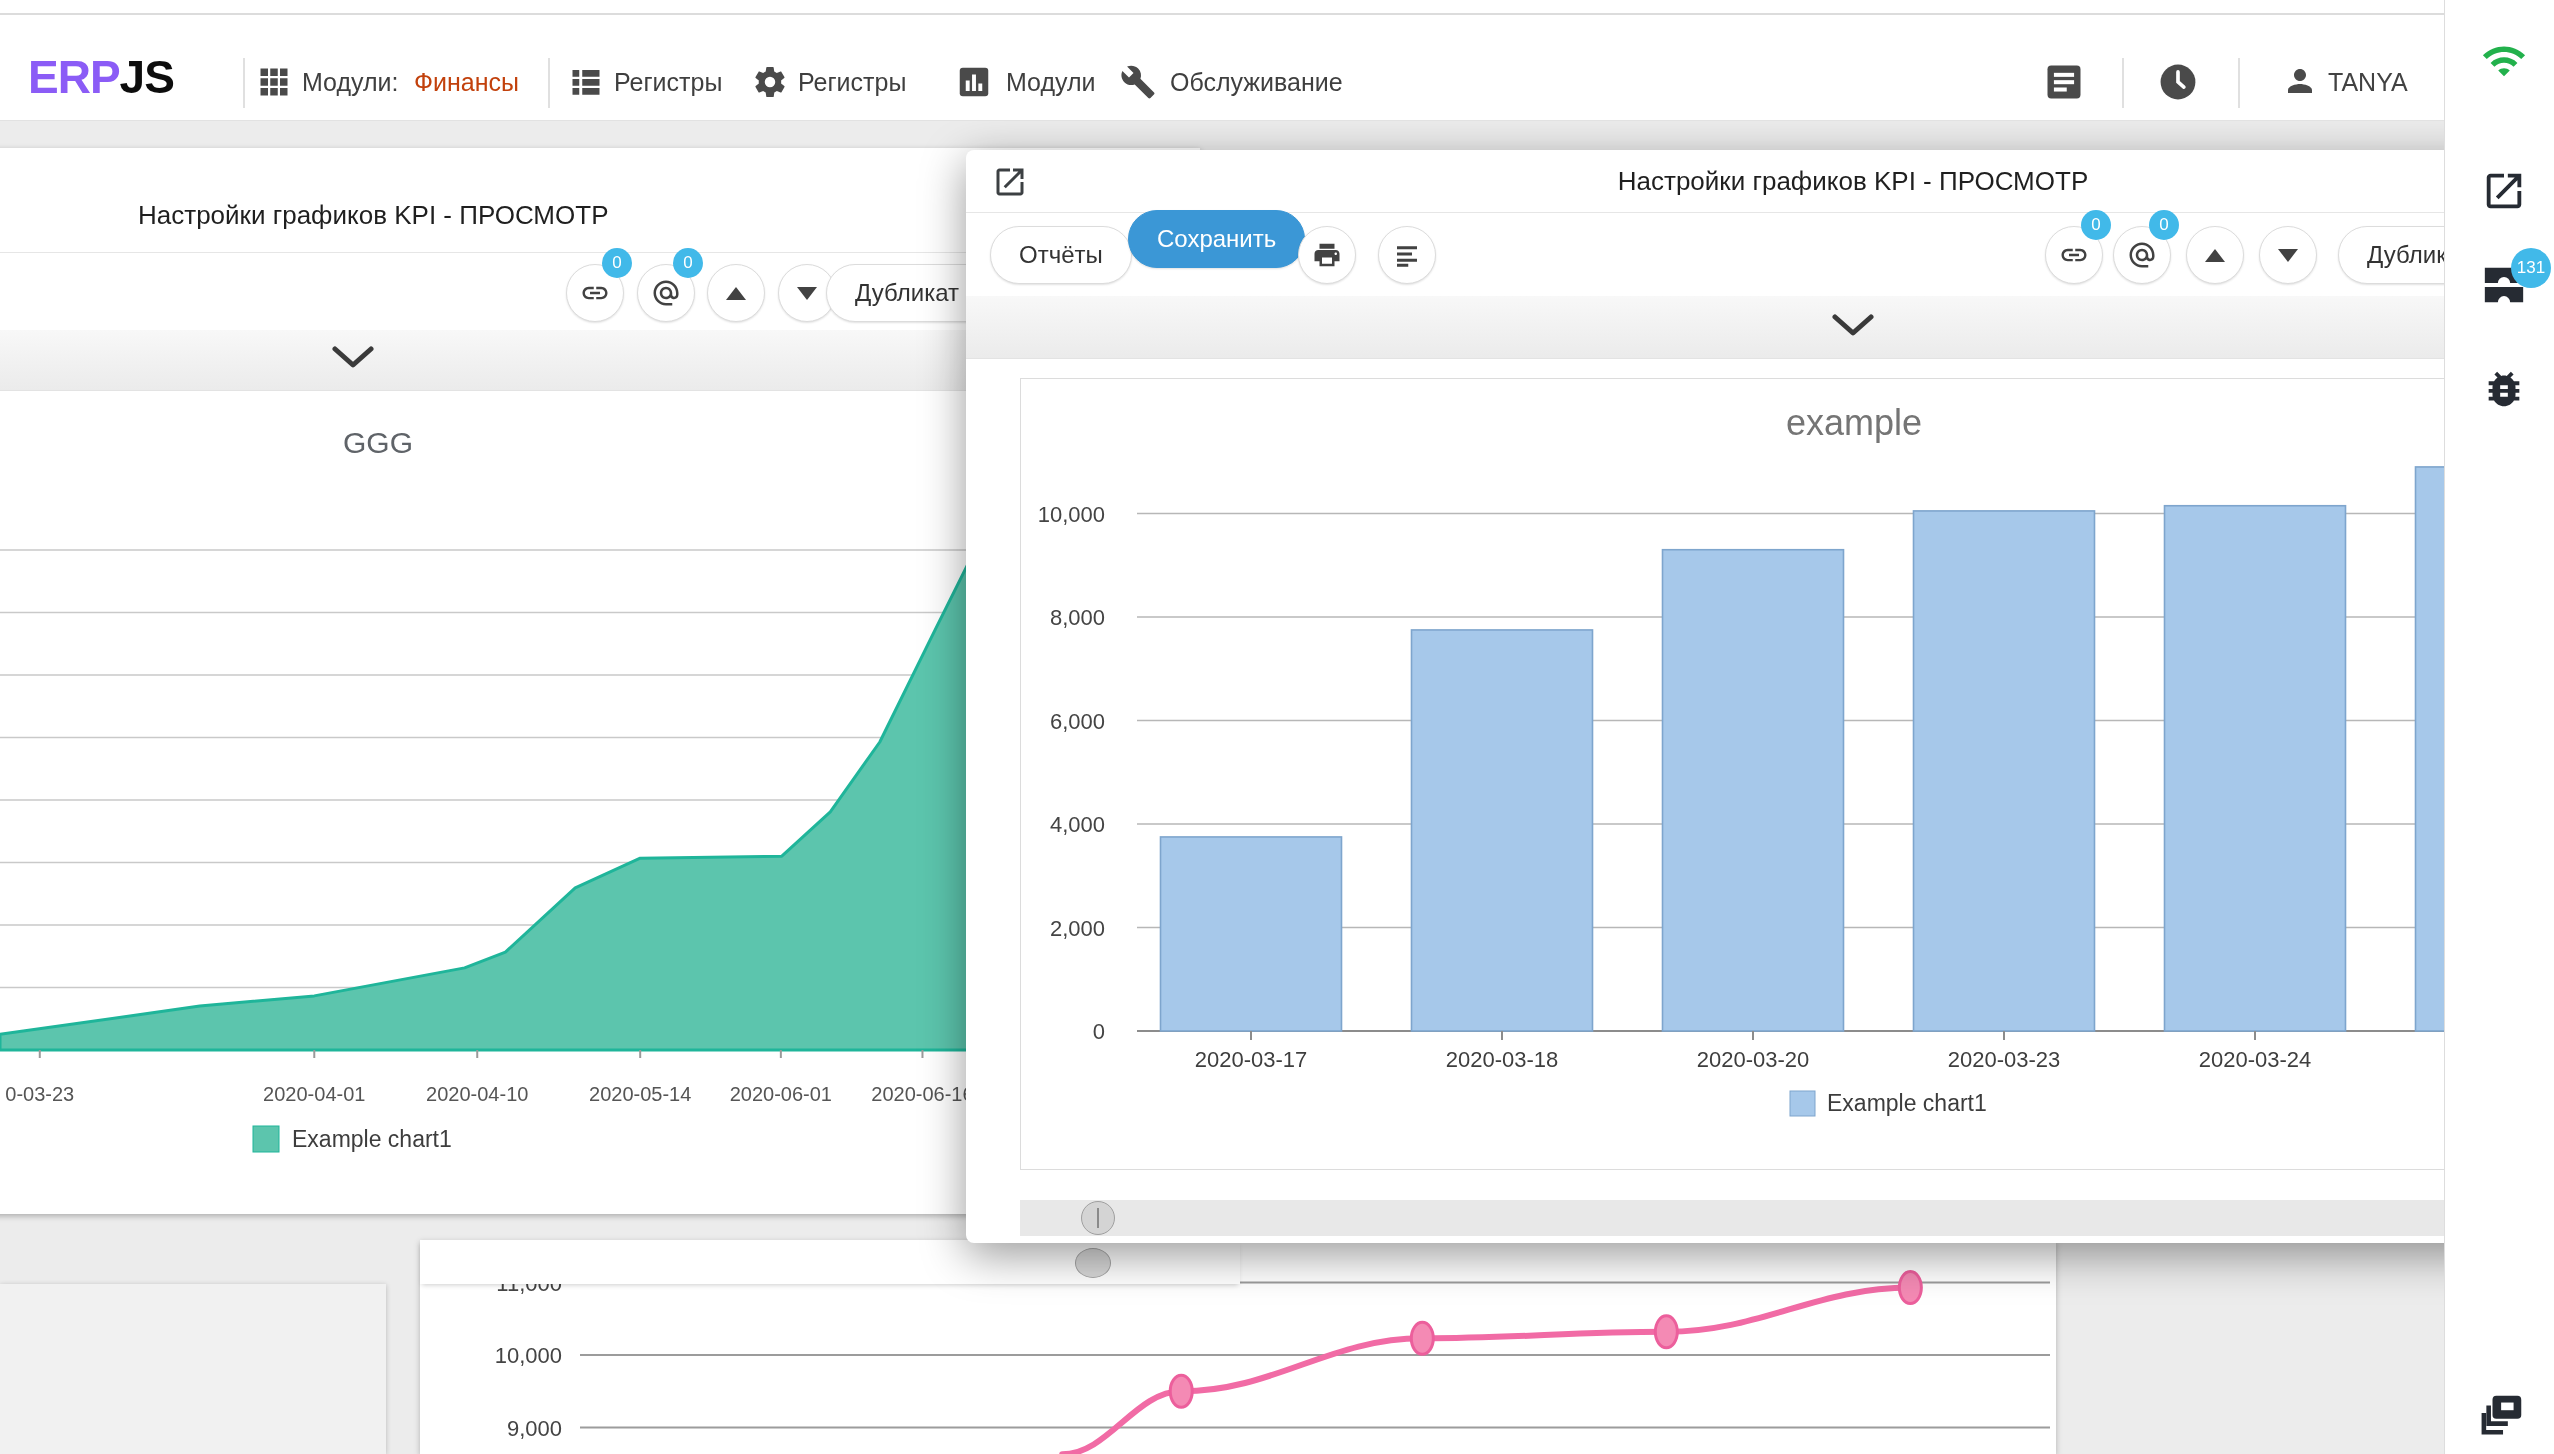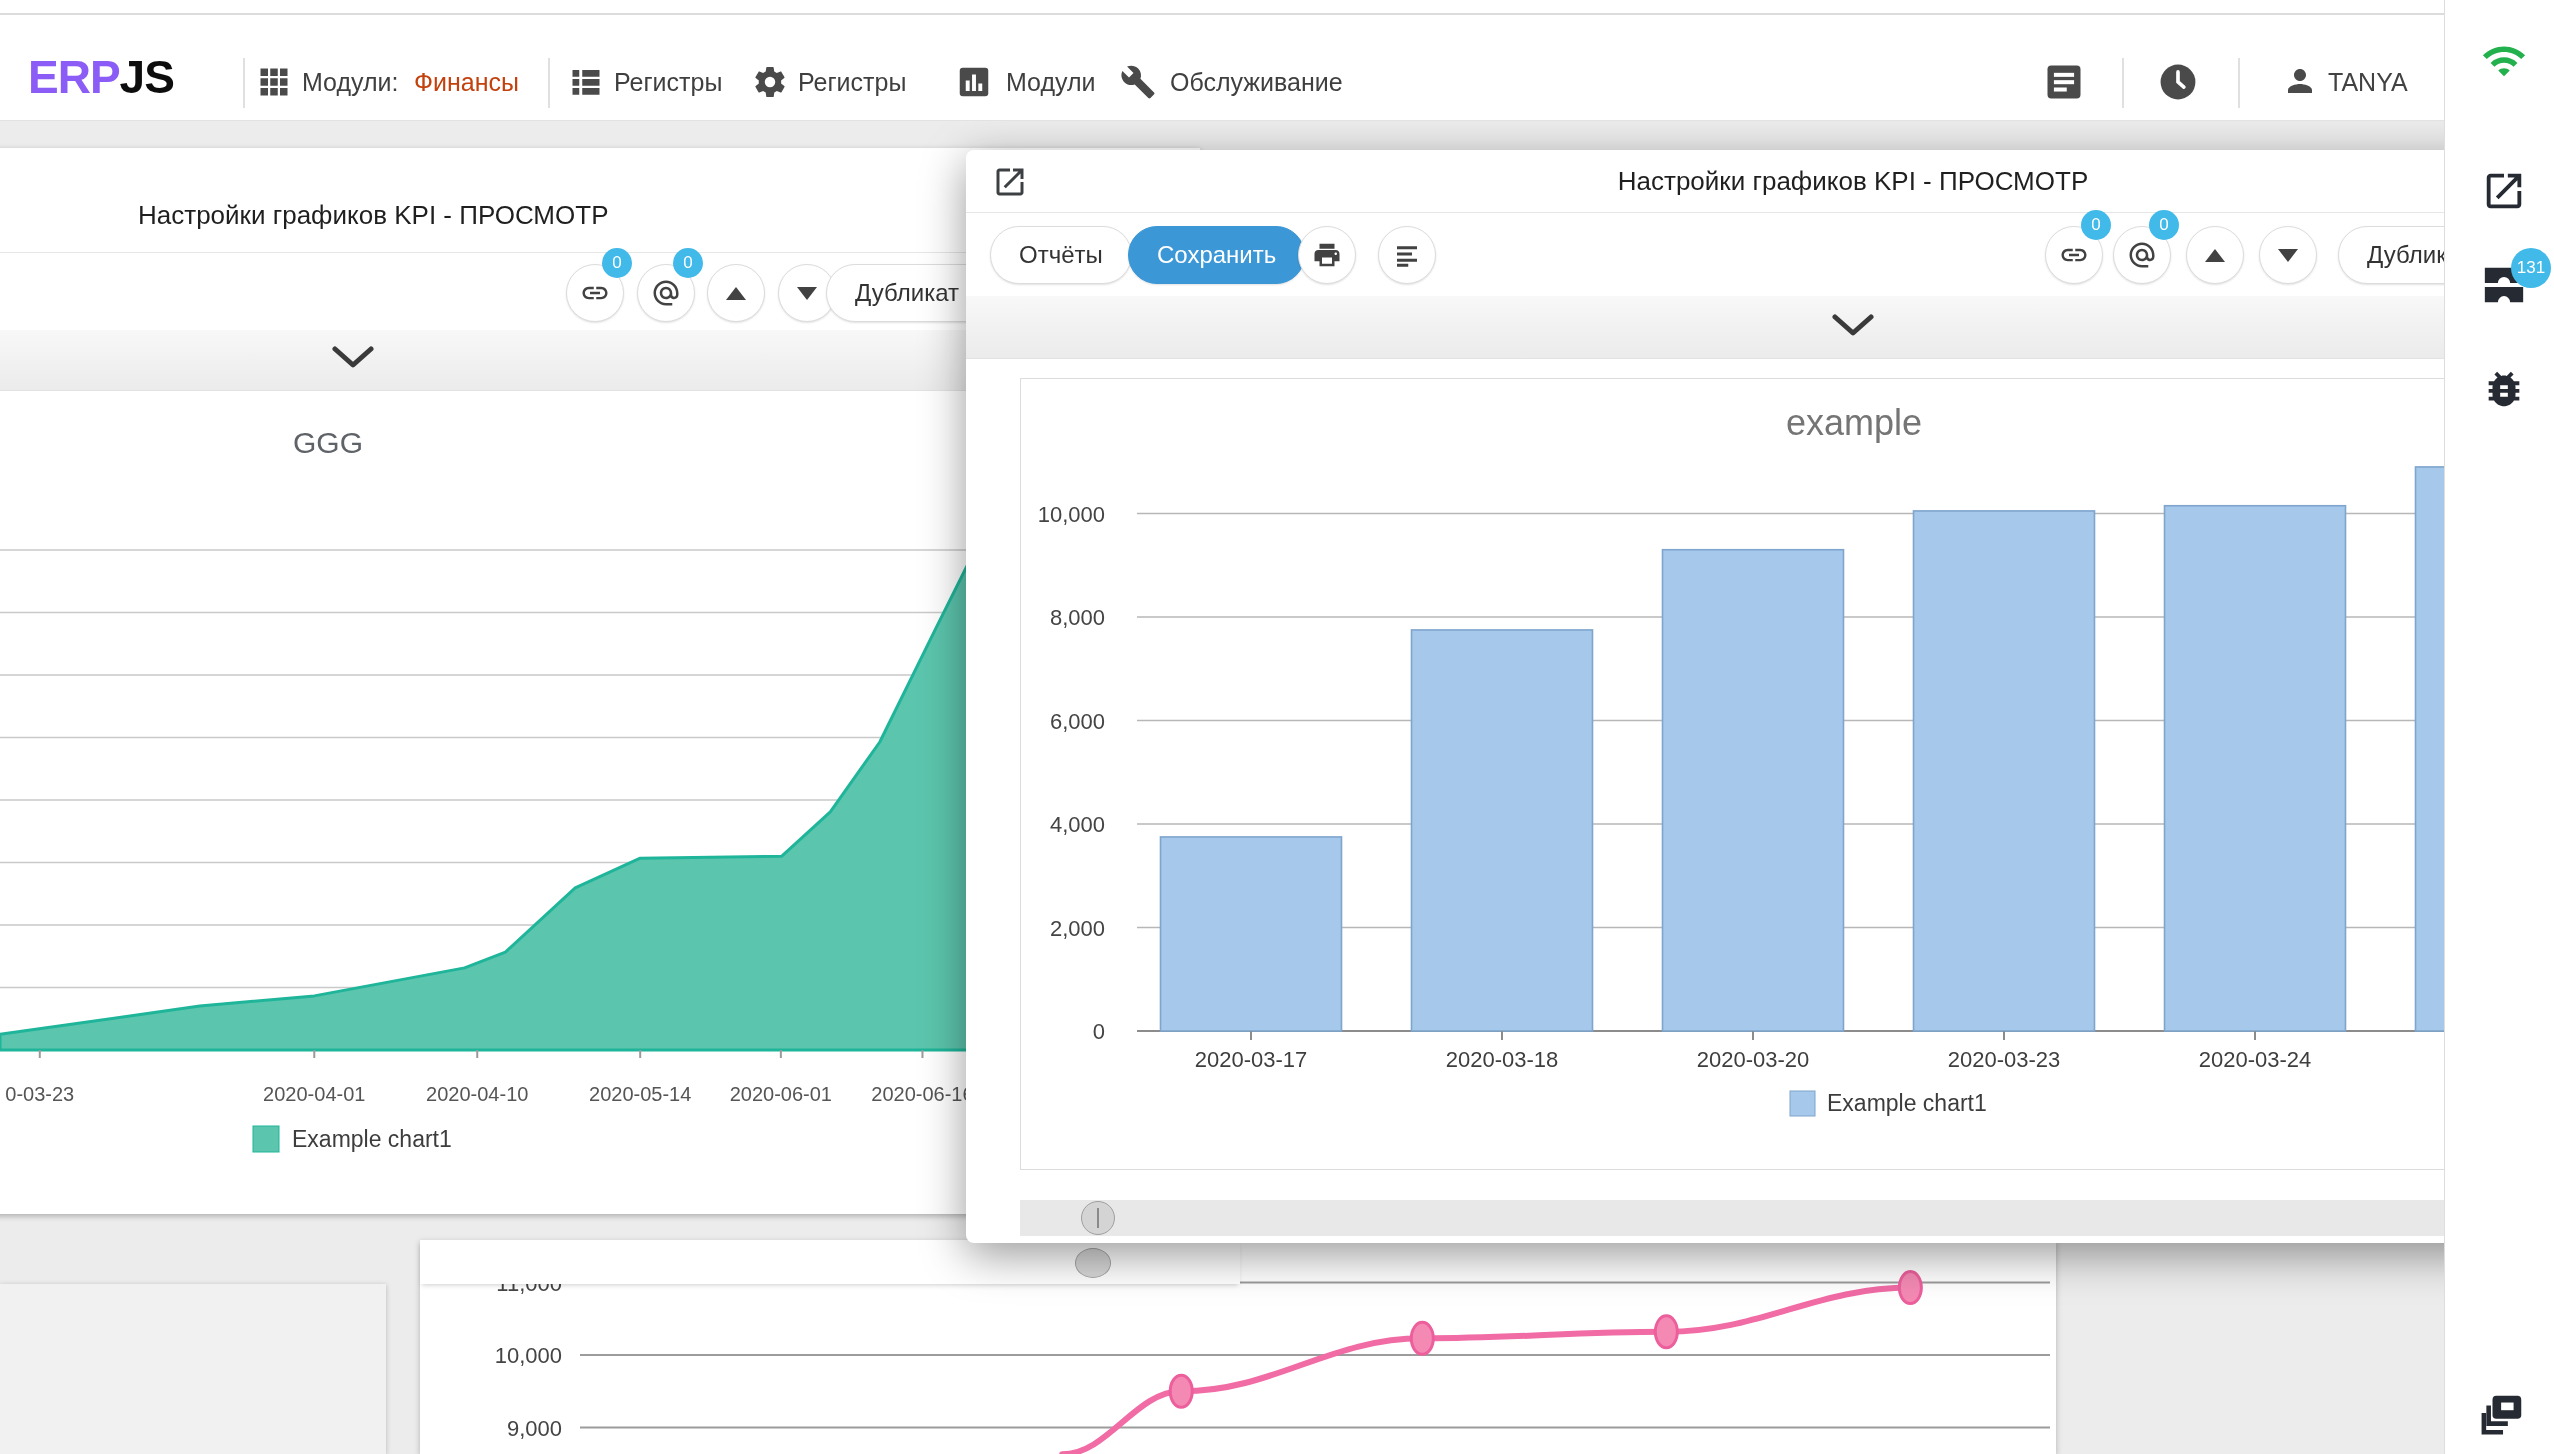--- a/index.html
+++ b/index.html
@@ -184,21 +184,21 @@
         <div class="tri down"></div>
       </div>
     <div class="pill textpad" style="left:906px;top:116px;width:250px">Дубликат</div>
 
     <div class="band" style="top:182px;height:60px"></div>
     <div class="chev" style="left:412px;top:198px">
       <svg viewBox="0 0 42 24">
           <polyline points="3,3 21,19 39,3"></polyline>
         </svg></div>
 
-    <div class="charttitle" style="left:373px;top:278px;width:120px;text-align:left">GGG</div>
+    <div class="charttitle" style="left:373px;top:278px;width:120px;text-align:right">GGG</div>
     <svg id="ggg-svg" class="abs" style="left:80px;top:392px" width="975" height="674">
         <line x1="0" y1="510" x2="970" y2="510" stroke="#9a9a9a" stroke-width="2"></line>
         <line x1="0" y1="447.5" x2="970" y2="447.5" stroke="#c9c9c9" stroke-width="1.6"></line>
         <line x1="0" y1="385" x2="970" y2="385" stroke="#c9c9c9" stroke-width="1.6"></line>
         <line x1="0" y1="322.5" x2="970" y2="322.5" stroke="#c9c9c9" stroke-width="1.6"></line>
         <line x1="0" y1="260" x2="970" y2="260" stroke="#c9c9c9" stroke-width="1.6"></line>
         <line x1="0" y1="197.5" x2="970" y2="197.5" stroke="#c9c9c9" stroke-width="1.6"></line>
         <line x1="0" y1="135" x2="970" y2="135" stroke="#c9c9c9" stroke-width="1.6"></line>
         <line x1="0" y1="72.5" x2="970" y2="72.5" stroke="#c9c9c9" stroke-width="1.6"></line>
         <line x1="0" y1="10" x2="970" y2="10" stroke="#c9c9c9" stroke-width="1.6"></line>
@@ -245,21 +245,21 @@
 
   <section class="modal">
     <div class="abs" style="left:26px;top:14px;width:36px;height:36px;color:#3c4043;cursor:pointer">
       <svg viewBox="0 0 24 24" style="width:36px;height:36px;fill:currentColor">
           <path d="M19 19H5V5h7V3H5c-1.11 0-2 .9-2 2v14c0 1.1.89 2 2 2h14c1.1 0 2-.9 2-2v-7h-2v7zM14 3v2h3.59l-9.83 9.83 1.41 1.41L19 6.41V10h2V3h-7z"></path>
         </svg></div>
     <div class="abs" style="left:0;top:16px;width:100%;text-align:center;font-size:26px;color:#1f1f1f">Настройки графиков KPI - ПРОСМОТР</div>
     <div class="hdiv" style="top:62px"></div>
 
     <div class="pill textpad" style="left:24px;top:76px">Отчёты</div>
-    <div class="pill textpad saveblue" style="left:162px;top:76px">Сохранить</div>
+    <div class="pill textpad saveblue" style="left:162px;top:60px">Сохранить</div>
     <div class="circlebtn" style="left:332px;top:76px">
       <svg viewBox="0 0 24 24">
           <path d="M19 8H5c-1.66 0-3 1.34-3 3v6h4v4h12v-4h4v-6c0-1.66-1.34-3-3-3zm-3 11H8v-5h8v5zm3-7c-.55 0-1-.45-1-1s.45-1 1-1 1 .45 1 1-.45 1-1 1zm-1-9H6v4h12V3z"></path>
         </svg>
       </div>
     <div class="circlebtn" style="left:412px;top:76px">
       <svg viewBox="0 0 24 24">
           <rect x="4" y="5" width="16" height="2.4"></rect>
           <rect x="4" y="10" width="12" height="2.4"></rect>
           <rect x="4" y="15" width="16" height="2.4"></rect>

